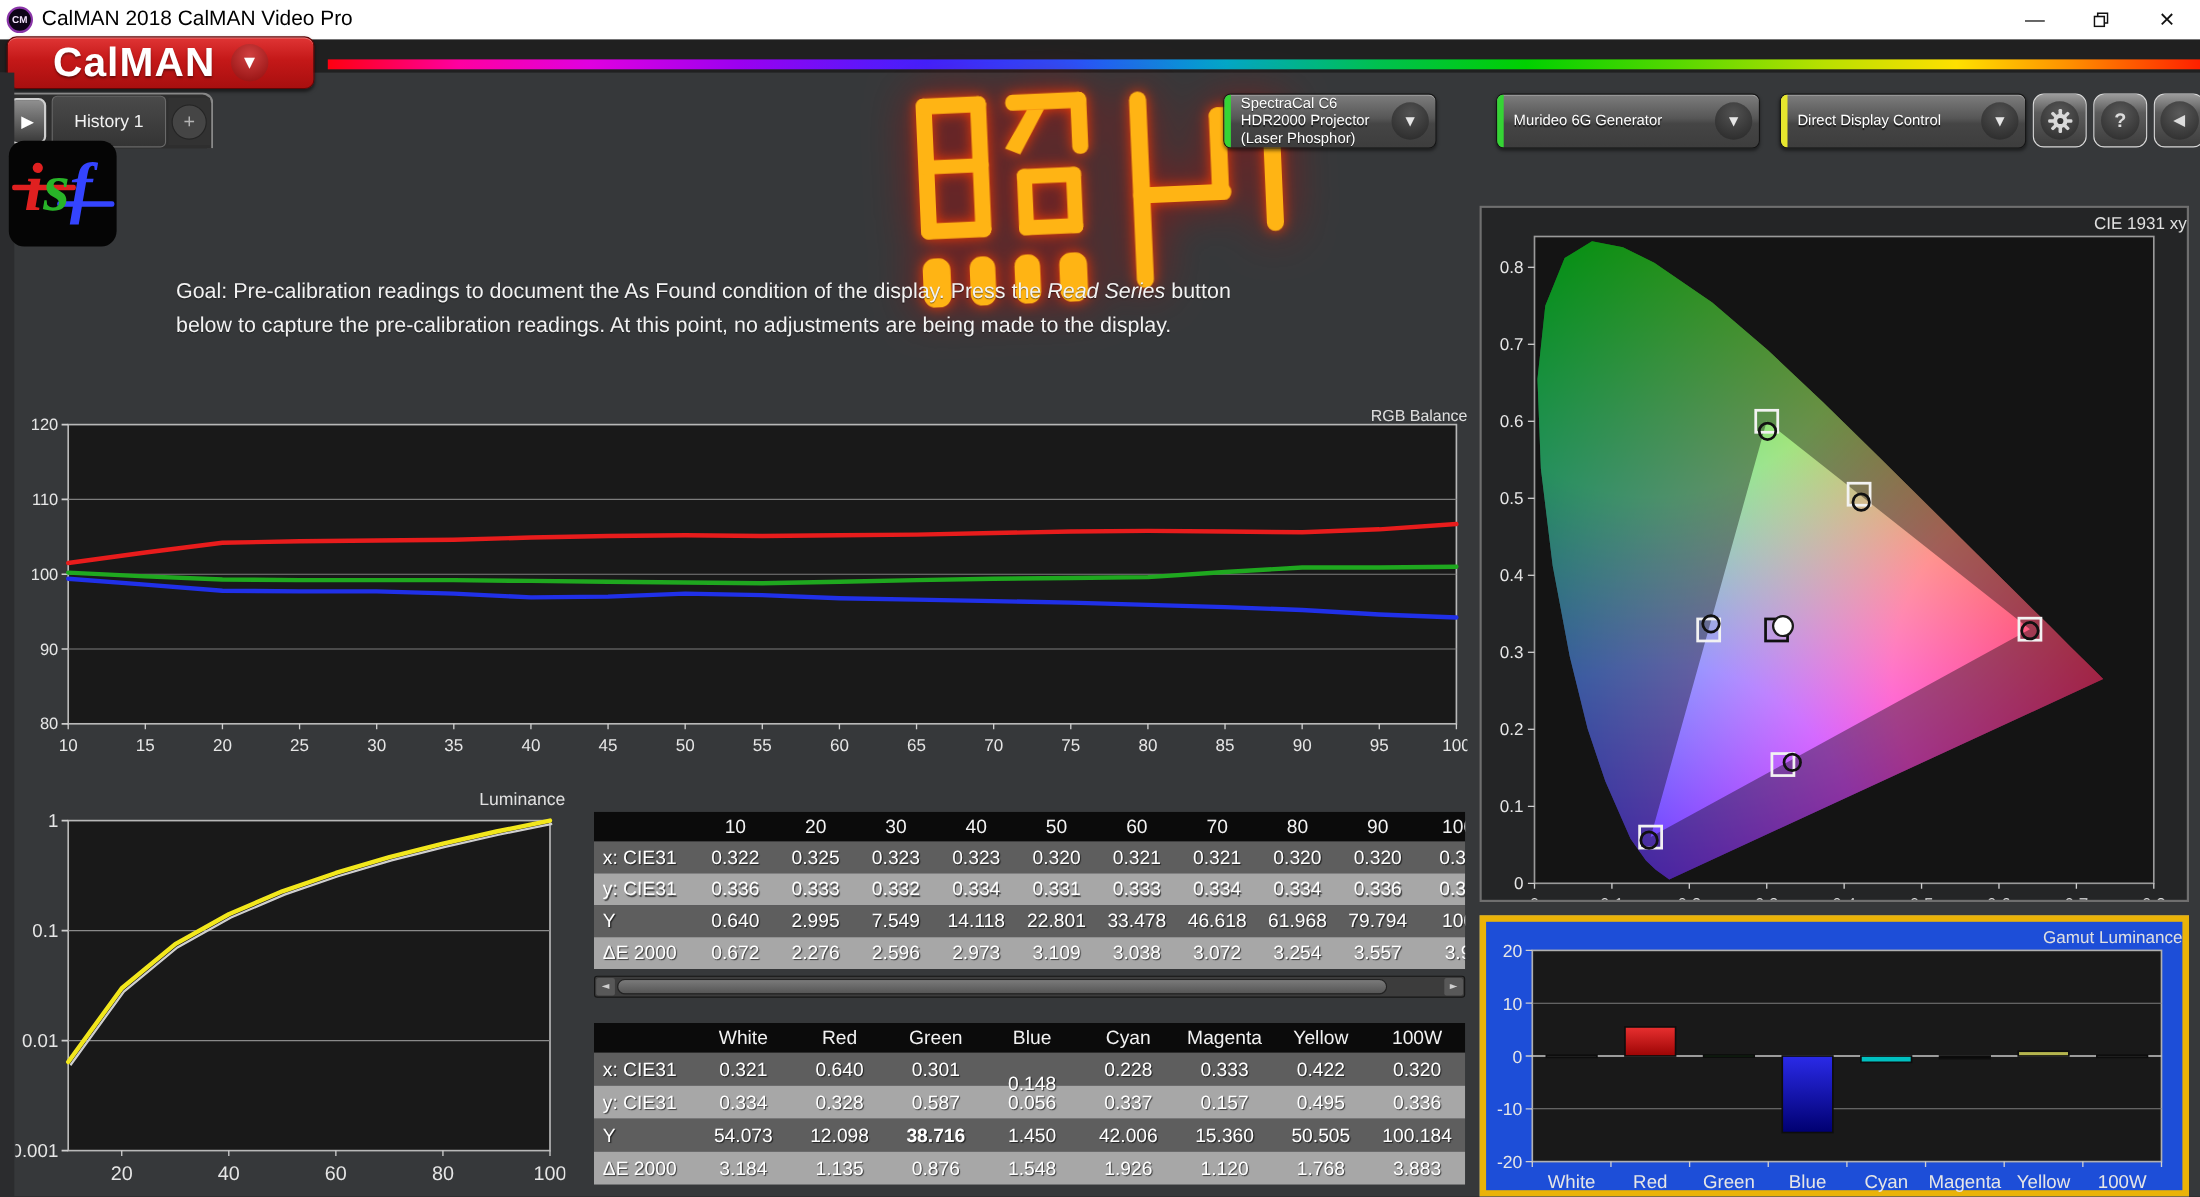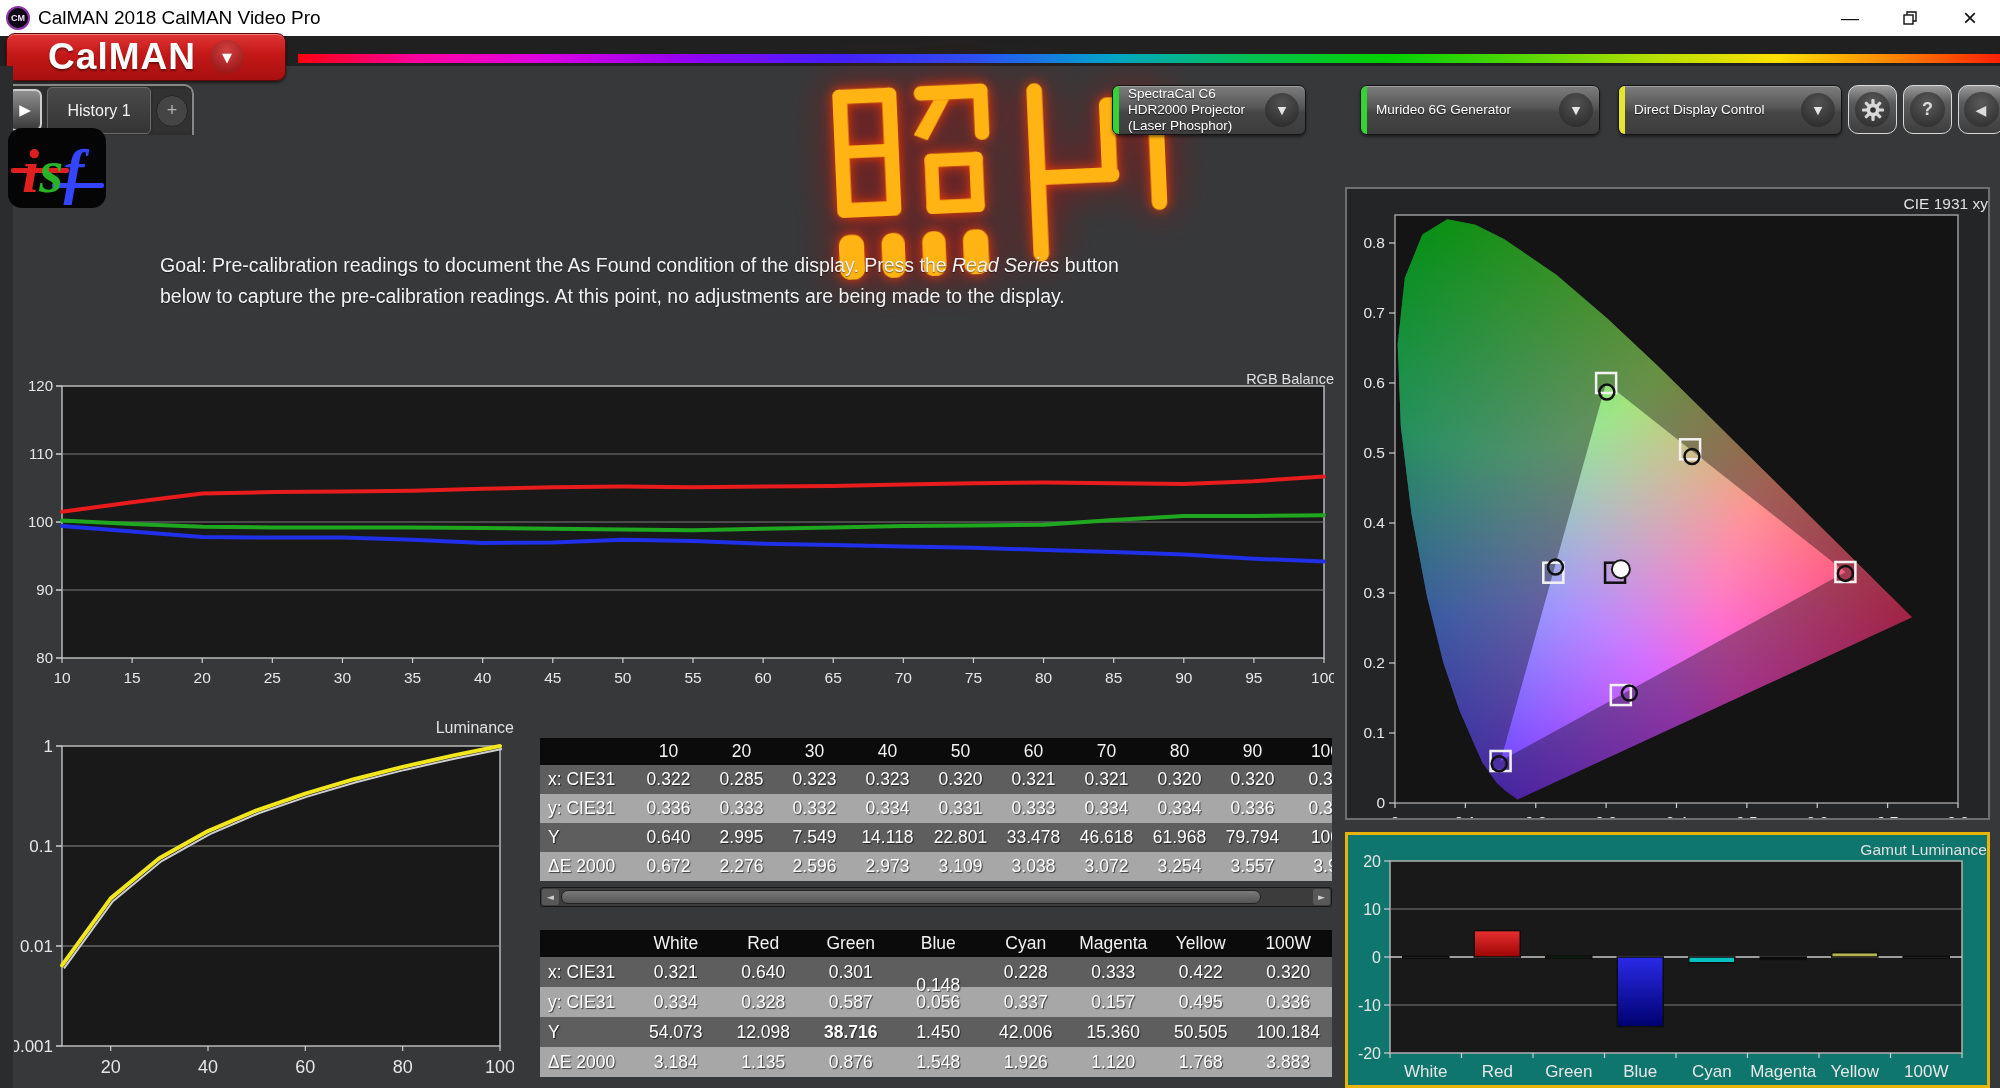--- a/index.html
+++ b/index.html
@@ -60,21 +60,21 @@
     background:radial-gradient(circle at 50% 30%,#525252,#262626);
     display:flex;align-items:center;justify-content:center;color:#e6e6e6;font-size:11px;}
   .sq-btn{position:absolute;top:85px;width:49px;height:49px;border-radius:10px;border:1px solid #d8d8d8;
     background:linear-gradient(180deg,#9a9a9a,#5c5c5c 35%,#3d3d3d);
     display:flex;align-items:center;justify-content:center;z-index:10;}
   .sq-inner{width:35px;height:35px;border-radius:50%;background:radial-gradient(circle at 50% 32%,#5a5a5a,#282828);
     display:flex;align-items:center;justify-content:center;color:#dcdcdc;font-size:18px;font-weight:bold;}
 
   
   #left-strip{position:absolute;left:0;top:66px;width:13px;height:1022px;background:#2b2c2e;}
-  #isf-logo{position:absolute;left:8px;top:128px;width:98px;height:80px;background:#050505;border-radius:14px;
+  #isf-logo{position:absolute;left:8px;top:128px;width:98px;height:96px;background:#050505;border-radius:14px;
     overflow:hidden;}
   .isf-line-red{position:absolute;left:3px;top:40px;width:58px;height:5px;background:#e02020;border-radius:2px;}
   .isf-line-blue{position:absolute;left:44px;top:55px;width:52px;height:5px;background:#3444ff;border-radius:2px;}
   #isf-letters{position:absolute;left:14px;top:8px;font-family:"Liberation Serif",serif;font-style:italic;
     font-weight:bold;font-size:62px;letter-spacing:0px;}
   #page-title{position:absolute;left:160px;top:194px;font-size:38px;font-weight:bold;color:#f6f6f6;
     text-shadow:0 2px 2px rgba(0,0,0,.45);z-index:6;}
   .goal-line{position:absolute;left:160px;font-size:19.5px;color:#f2f2f2;z-index:6;
     text-shadow:0 1px 1px rgba(0,0,0,.5);}
   #goal1{top:254px;}
@@ -85,21 +85,21 @@
   #watermark{position:absolute;left:836px;top:72px;z-index:5;transform:rotate(-2.5deg);
     filter:drop-shadow(0 0 6px rgba(255,60,0,.9)) drop-shadow(0 0 20px rgba(200,0,0,.65));}
   #watermark .sr{position:absolute;opacity:0;font-size:4px;}
 
   
   .chart-box{position:absolute;}
   .chart-title{position:absolute;left:0;right:0;top:3px;text-align:right;font-size:14.5px;color:#e0e0e0;}
   #rgb-chart{left:14px;top:368px;width:1320px;height:330px;}
   #lum-chart{left:14px;top:716px;width:500px;height:372px;}
   #cie-chart{left:1345px;top:187px;width:645px;height:633px;background:#242526;border:2px solid #6f6f6f;}
-  #gamut-chart{left:1345px;top:832px;width:645px;height:256px;background:#0f766e;border:3px solid #eab308;}
+  #gamut-chart{left:1345px;top:832px;width:645px;height:256px;background:#1d4ed8;border:6px solid #eab308;}
   #cie-chart .chart-title,#gamut-chart .chart-title{top:6px;}
   svg text{font-family:"Liberation Sans",sans-serif;}
 
   
   .dtable{position:absolute;overflow:hidden;color:#fff;}
   .trow{display:flex;align-items:center;}
   .thead{background:#0b0b0b;height:27px;font-size:15.5px;color:#f2f2f2;}
   .rdark{background:#5e5e5e;}
   .rlight{background:#a7a7a7;}
   #series-table .trow{height:29px;} #series-table .thead{height:27px;}
@@ -470,21 +470,21 @@
         <div class="tcell" style="width: 73px;">50</div>
         <div class="tcell" style="width: 73px;">60</div>
         <div class="tcell" style="width: 73px;">70</div>
         <div class="tcell" style="width: 73px;">80</div>
         <div class="tcell" style="width: 73px;">90</div>
         <div class="tcell" style="width: 73px;">100</div>
       </div>
       <div class="trow rdark">
         <div class="tlabel">x: CIE31</div>
         <div class="tcell" style="width: 73px;">0.322</div>
-        <div class="tcell" style="width: 73px;">0.285</div>
+        <div class="tcell" style="width: 73px;">0.325</div>
         <div class="tcell" style="width: 73px;">0.323</div>
         <div class="tcell" style="width: 73px;">0.323</div>
         <div class="tcell" style="width: 73px;">0.320</div>
         <div class="tcell" style="width: 73px;">0.321</div>
         <div class="tcell" style="width: 73px;">0.321</div>
         <div class="tcell" style="width: 73px;">0.320</div>
         <div class="tcell" style="width: 73px;">0.320</div>
         <div class="tcell" style="width: 73px;">0.32</div>
       </div>
       <div class="trow rlight">

